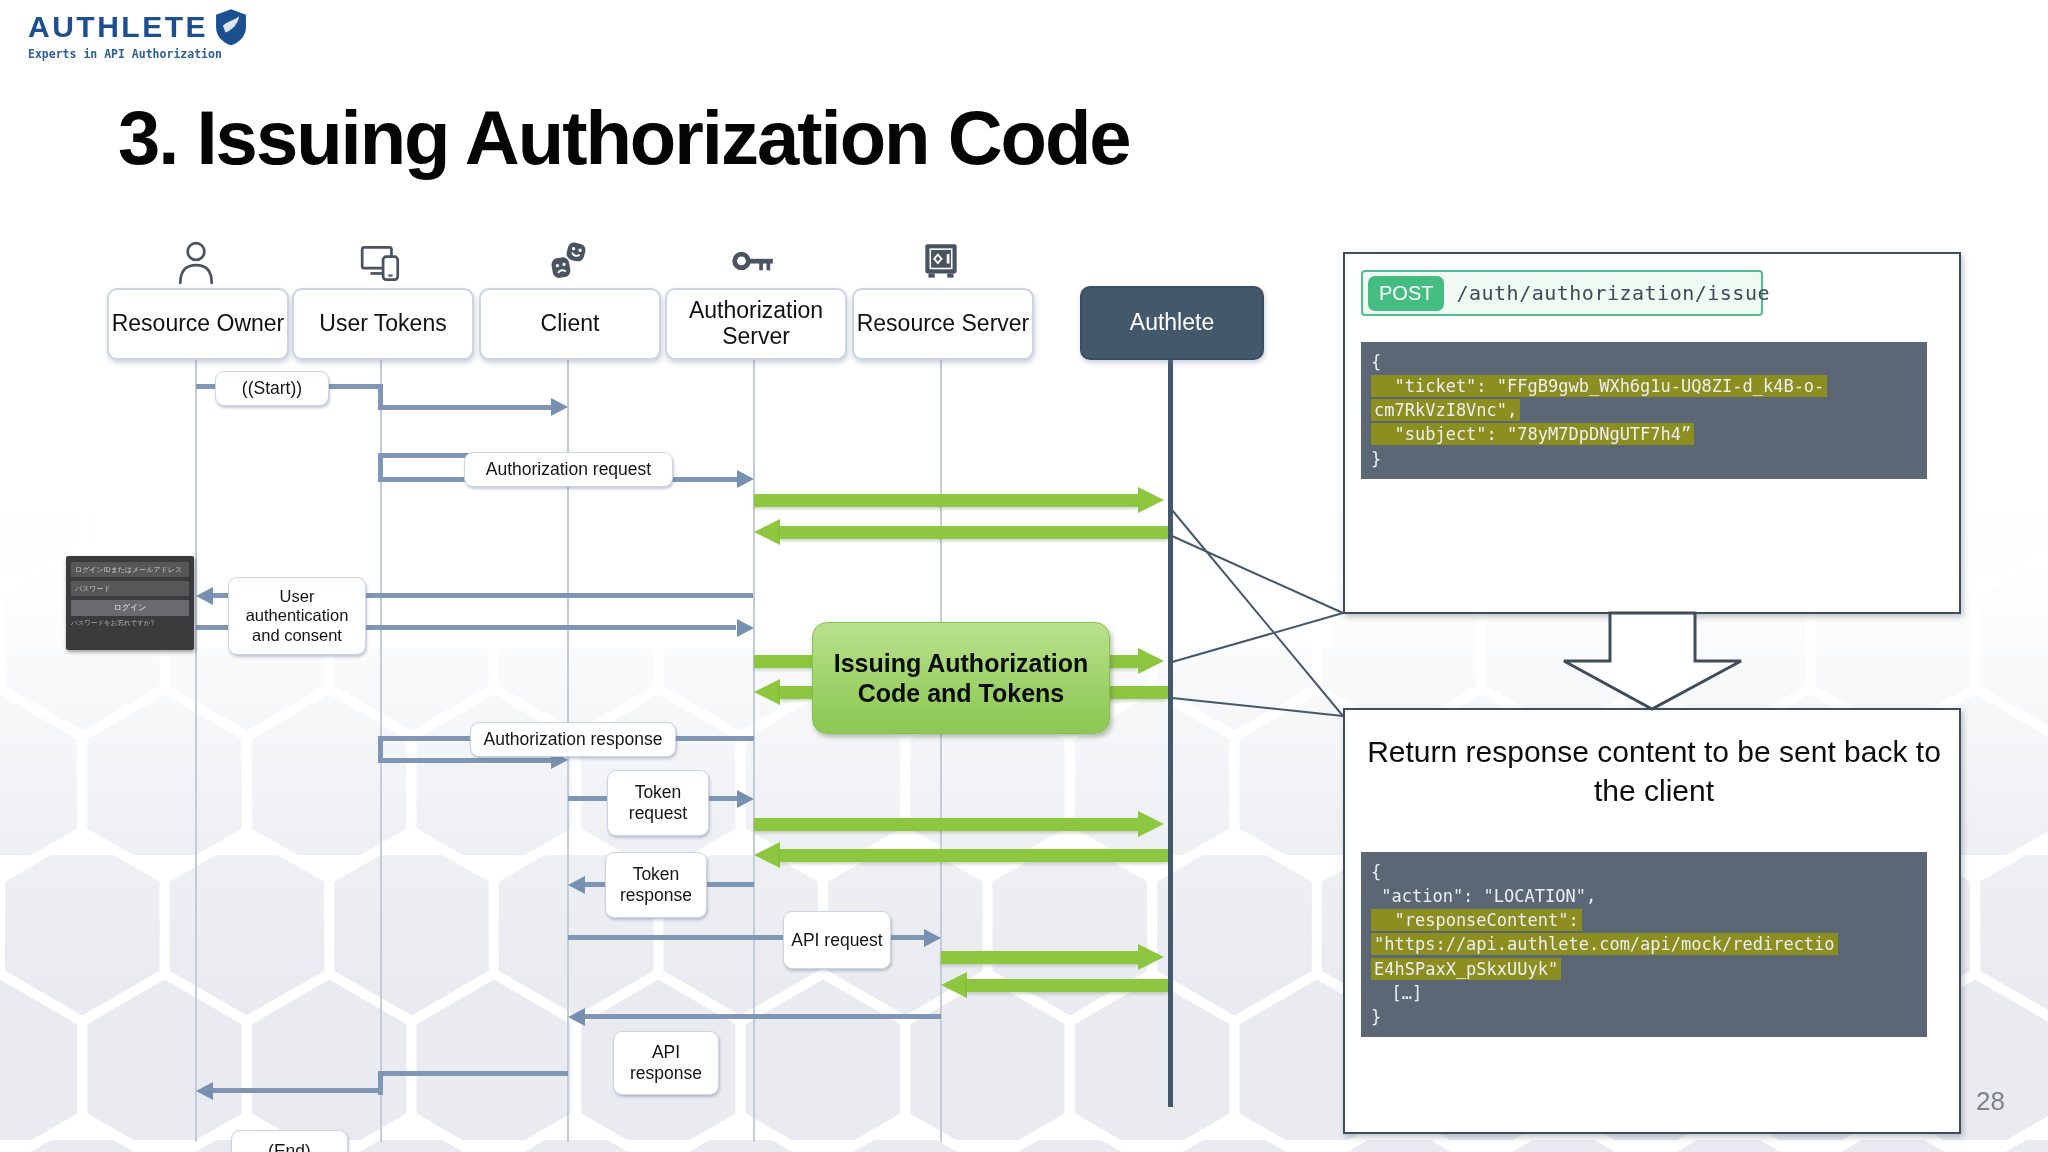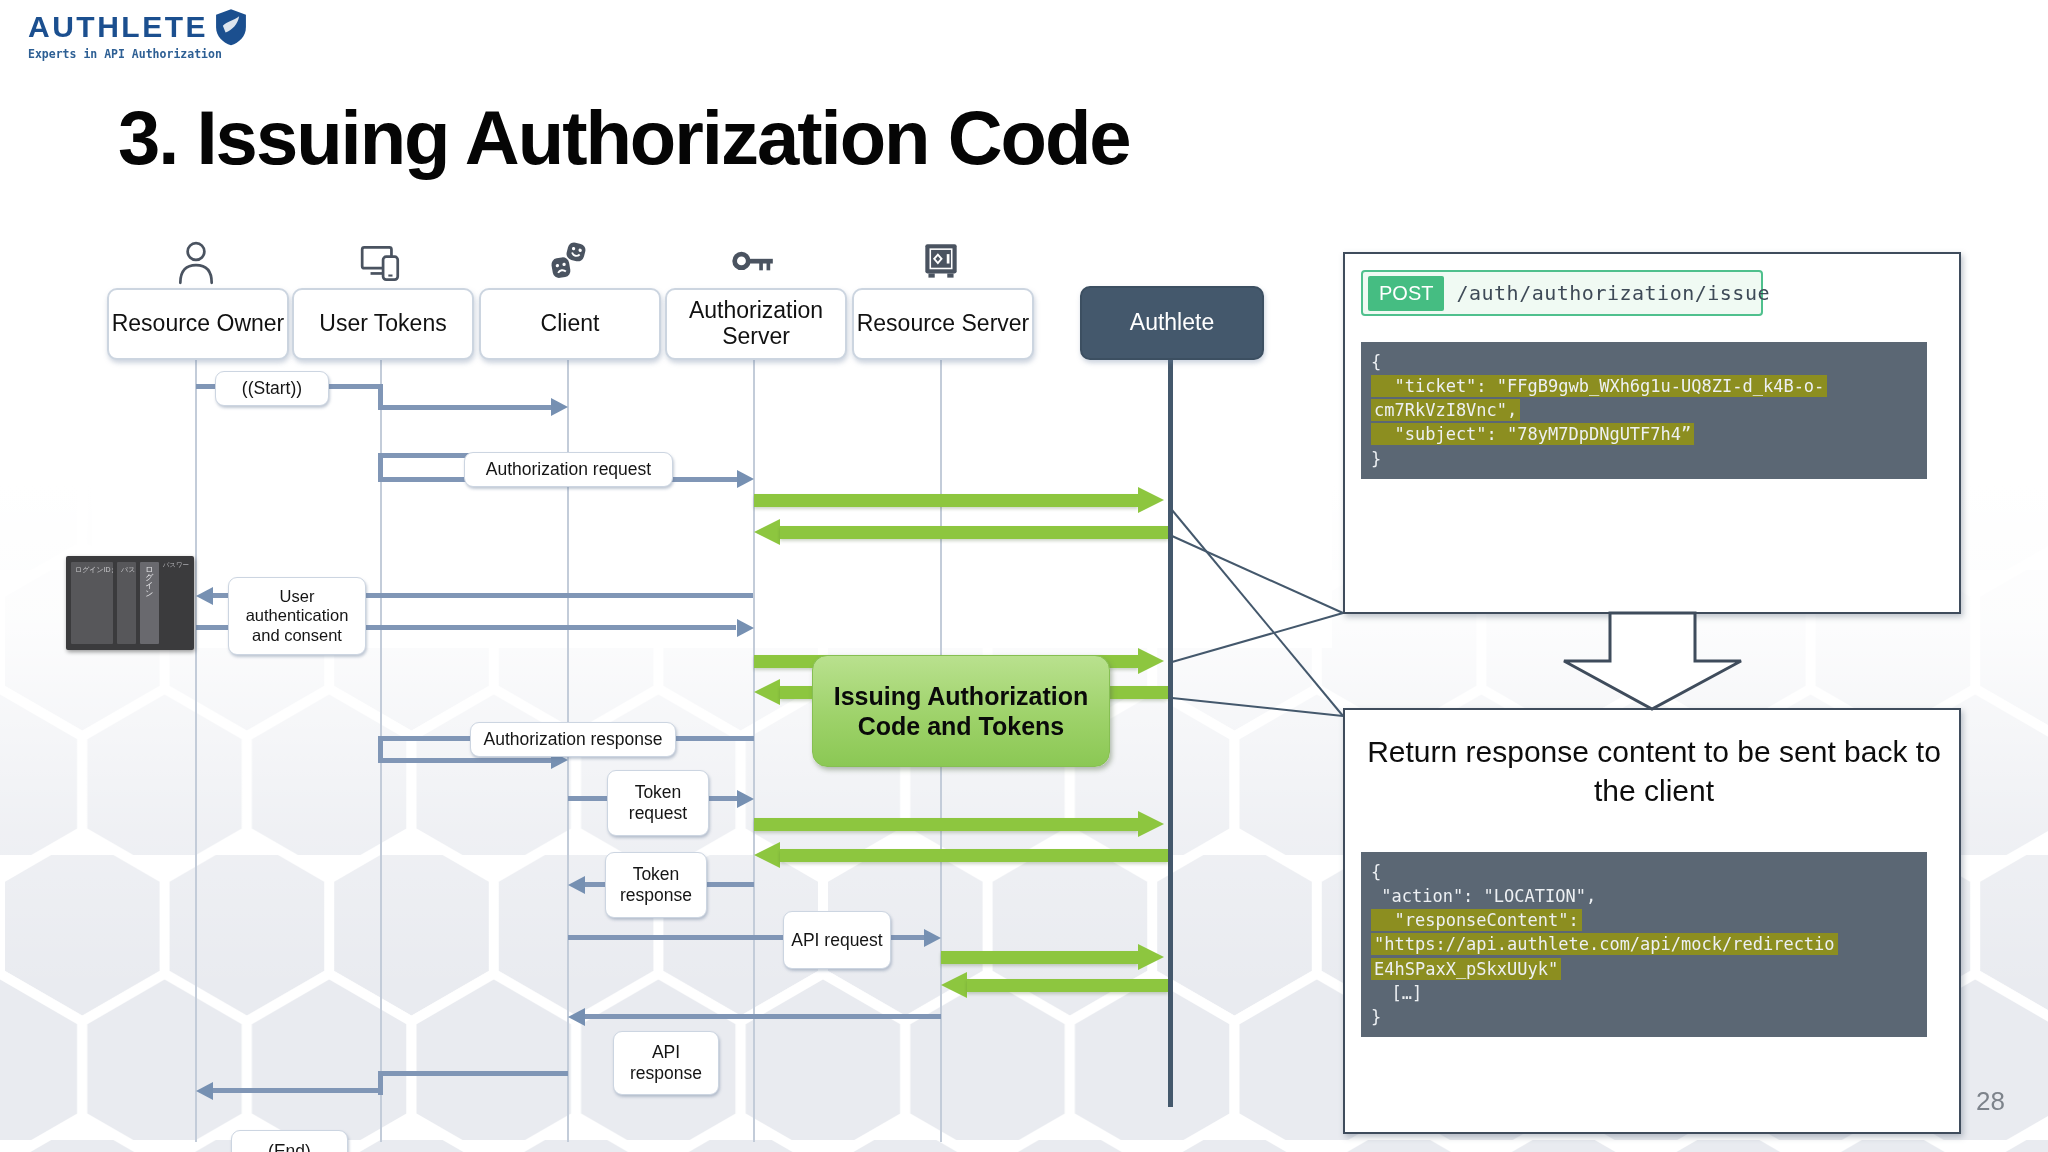--- a/index.html
+++ b/index.html
@@ -34,32 +34,32 @@
   .gline{position:absolute;height:13px;background:#8dc63f;box-shadow:0 2px 3px rgba(60,90,30,.25);z-index:3;}
   .garR{position:absolute;width:0;height:0;border-top:13px solid transparent;border-bottom:13px solid transparent;border-left:26px solid #8dc63f;z-index:3;}
   .garL{position:absolute;width:0;height:0;border-top:13px solid transparent;border-bottom:13px solid transparent;border-right:26px solid #8dc63f;z-index:3;}
   
   .mlabel{position:absolute;background:#fff;border:1.5px solid #ccd5e1;border-radius:9px;box-shadow:1px 2px 3px rgba(100,120,150,.4);
     display:flex;align-items:center;justify-content:center;text-align:center;font-size:17.5px;color:#151515;line-height:1.18;z-index:4;padding:1px;}
   
   .greenbox{position:absolute;left:812px;top:622px;width:268px;height:110px;border-radius:15px;z-index:5;
     background:linear-gradient(180deg,#b9e18e 0%,#9ed26a 55%,#8bc854 100%);border:1px solid #86bf52;
     box-shadow:2px 3px 5px rgba(90,110,80,.45);display:flex;align-items:center;justify-content:center;text-align:center;
-    font-size:25px;font-weight:bold;color:#0a0a0a;line-height:1.22;padding:0 14px;margin-top:33px;}
+    font-size:25px;font-weight:bold;color:#0a0a0a;line-height:1.22;padding:0 14px;}
   
   .login{position:absolute;left:66px;top:556px;width:128px;height:94px;background:#3b3b3d;z-index:4;border-radius:2px;
-    box-shadow:1px 2px 4px rgba(0,0,0,.4);display:flex;flex-direction:row;gap:4px;padding:6px 5px;box-sizing:border-box;}
+    box-shadow:1px 2px 4px rgba(0,0,0,.4);display:flex;flex-direction:column;gap:4px;padding:6px 5px;box-sizing:border-box;}
   .login .fld{background:#57575a;color:#c9c9cc;font-size:7px;line-height:1;padding:4px 4px;border-radius:1px;white-space:nowrap;overflow:hidden;}
   .login .btn{background:#69696e;color:#e9e9ec;font-size:8px;line-height:1;padding:4px 4px;text-align:center;border-radius:1px;}
   .login .lnk{color:#b6b6ba;font-size:6.5px;line-height:1;white-space:nowrap;overflow:hidden;}
   
   .callout{position:absolute;left:1343px;width:618px;background:#fff;border:2px solid #3f4c5c;box-shadow:2px 3px 6px rgba(70,85,105,.35);z-index:6;box-sizing:border-box;}
   .endpointstrip{position:absolute;left:16px;top:16px;width:402px;height:46px;background:#f0faf3;border:2px solid #4fc08d;border-radius:4px;
     display:flex;align-items:center;gap:12px;padding-left:5px;box-sizing:border-box;}
-  .postbadge{background:#45bd82;color:#fff;font-size:20px;padding:6px 11px;border-radius:2px;}
+  .postbadge{background:#45bd82;color:#fff;font-size:20px;padding:6px 11px;border-radius:7px;}
   .endpointpath{font-family:"DejaVu Sans Mono",monospace;font-size:20px;color:#3e4a57;letter-spacing:.5px;}
   .codeblock{position:absolute;left:16px;width:566px;background:#5b6774;padding:8px 10px;box-sizing:border-box;
     font-family:"DejaVu Sans Mono",monospace;font-size:17px;line-height:1.42;color:#edf0f3;}
   .codeblock .cl{white-space:pre;}
   .codeblock .hl{background:#8c8e20;padding:1px 3px;}
   .caption{position:absolute;left:9px;width:600px;text-align:center;font-size:30px;color:#0d0d0d;line-height:1.3;}
   
   .pagenum{position:absolute;left:1976px;top:1086px;font-size:26px;color:#7d838b;z-index:8;}
   #overlay{position:absolute;left:0;top:0;z-index:7;pointer-events:none;}
   svg{display:block;}

